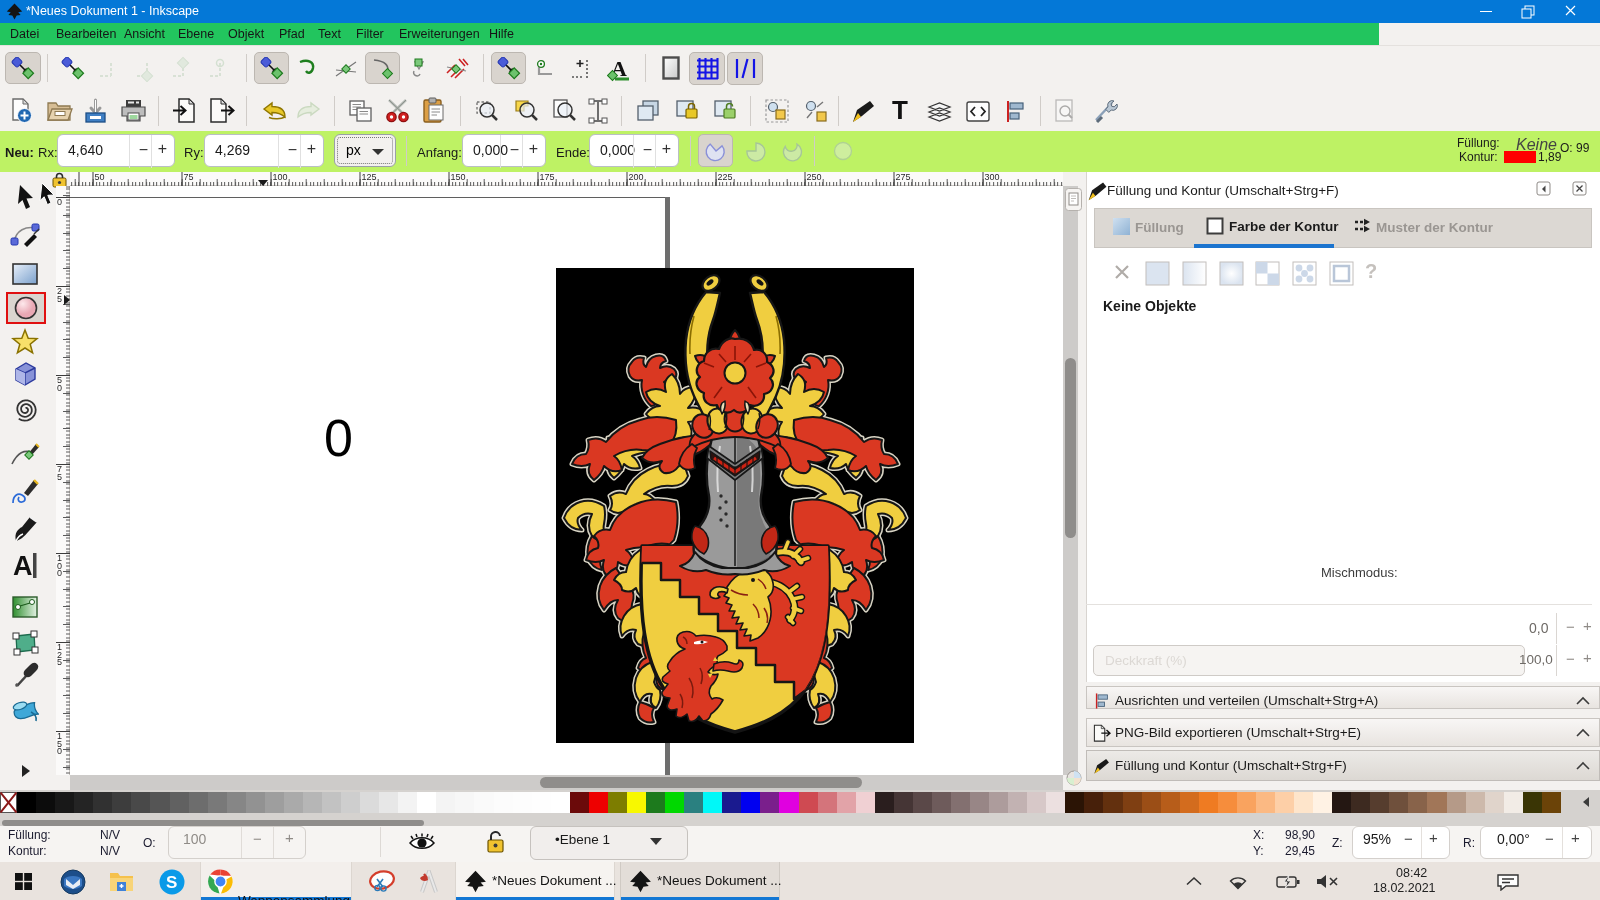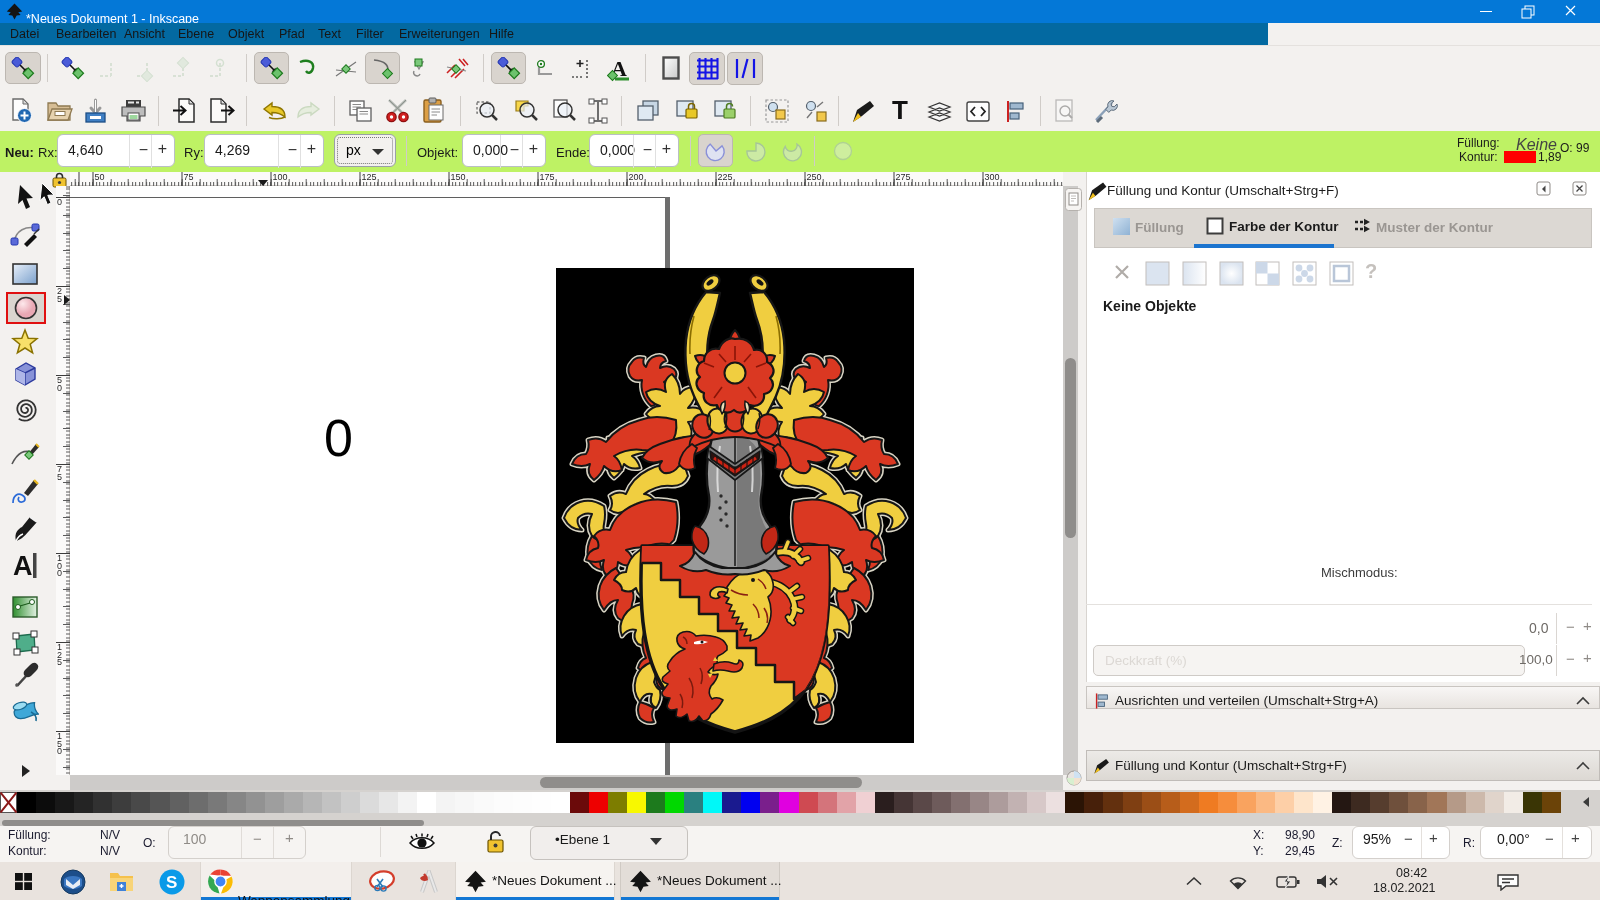--- a/index.html
+++ b/index.html
@@ -1,20 +1,20 @@
 <!DOCTYPE html>
 <html><head><meta charset="utf-8">
 <style>
 html,body{margin:0;padding:0;width:1600px;height:900px;overflow:hidden;
  font-family:"Liberation Sans",sans-serif;background:#f3f1ef;}
 *{box-sizing:border-box;}
 .abs{position:absolute;}
 #titlebar{position:absolute;left:0;top:0;width:1600px;height:23px;background:#0478d7;color:#fff;}
-#titlebar .ttl{position:absolute;left:26px;top:4px;font-size:12.5px;margin-top:8px;}
-#menubar{position:absolute;left:0;top:23px;width:1268px;height:22px;background:#0369a1;}
+#titlebar .ttl{position:absolute;left:26px;top:4px;font-size:12.5px;}
+#menubar{position:absolute;left:0;top:23px;width:1379px;height:22px;background:#22c55e;}
 #menubar span{position:absolute;top:4px;font-size:12.5px;color:#161616;}
 #toolbar1{position:absolute;left:0;top:45px;width:1600px;height:45px;background:#f3f1ef;border-top:1px solid #e4e1de;}
 #toolbar2{position:absolute;left:0;top:90px;width:1600px;height:41px;background:#f3f1ef;}
 #optbar{position:absolute;left:0;top:131px;width:1600px;height:41px;background:#bef264;}
 .tbtn{position:absolute;border-radius:5px;background:#d9d4ce;border:1px solid #bcb7b1;}
 .vsep{position:absolute;width:1px;background:#d0ccc8;}
 .spin{position:absolute;background:#fff;border:1px solid #babfc4;border-radius:6px;height:33px;top:3px;font-size:14px;color:#1a1a1a;}
 .spin .val{position:absolute;left:10px;top:7px;}
 .spin .minus{position:absolute;right:26px;top:6px;font-size:16px;color:#333;}
 .spin .plus{position:absolute;right:7px;top:5px;font-size:16px;color:#333;}
@@ -333,21 +333,21 @@
       <span class="d1"></span>
       <span class="d2"></span>
     </div>
  <div class="abs" style="left:334px;top:3px;width:62px;height:33px;border:1px solid #9aa0a6;border-radius:6px;background:#f3f1ef;outline:1px dotted #777;outline-offset:-4px;">
    <span style="position:absolute;left:11px;top:7px;font-size:14px">px</span>
    <svg class="abs" style="left:36px;top:13px" width="14" height="8">
         <path d="M1 1 L7 7 L13 1 Z" fill="#333"></path>
       </svg>
  </div>
  <div class="vsep" style="left:406px;top:5px;height:30px"></div>
- <span class="olabel" style="left:417px">Objekt:</span>
+ <span class="olabel" style="left:417px">Anfang:</span>
  <div class="spin" style="left:462px;width:84px">
       <span class="val">0,000</span>
       <span class="minus">−</span>
       <span class="plus">+</span>
       <span class="d1"></span>
       <span class="d2"></span>
     </div>
  <span class="olabel" style="left:556px">Ende:</span>
  <div class="spin" style="left:589px;width:90px">
       <span class="val">0,000</span>
@@ -775,20 +775,31 @@
   <svg class="abs" style="left:6px;top:5px" width="18" height="18" viewBox="0 0 25 25">
         <path d="M5 2 V23" stroke="#cc2222" stroke-width="2"></path>
         <rect x="7" y="4" width="13" height="6" fill="#9fb8cf" stroke="#47617a" stroke-width="1.2"></rect>
         <rect x="7" y="14" width="9" height="6" fill="#9fb8cf" stroke="#47617a" stroke-width="1.2"></rect>
       </svg>
   <span class="abs" style="left:28px;top:6px;font-size:13.5px;color:#1a1a1a;">Ausrichten und verteilen (Umschalt+Strg+A)</span>
   <svg class="abs" style="left:489px;top:9px" width="14" height="9">
         <path d="M1 8 L7 2 L13 8" fill="none" stroke="#3c3c3c" stroke-width="1.6"></path>
       </svg>
  </div>
+ <div class="abs" style="left:8px;top:546px;width:514px;height:29px;background:linear-gradient(#f8f6f5,#e8e4e0);border:1px solid #c9c5c1;">
+  <svg class="abs" style="left:6px;top:5px" width="18" height="19" viewBox="0 0 26 26">
+        <path d="M2 1 H12 L17 6 V24 H2 Z" fill="#fbfaf8" stroke="#2c2c2c" stroke-width="1.5"></path>
+        <path d="M12 1 L17 6 H12 Z" fill="#dcdcdc" stroke="#2c2c2c"></path>
+        <path d="M12 12.5 H23 M19.5 8 L24.5 12.5 L19.5 17" fill="none" stroke="#111" stroke-width="2"></path>
+      </svg>
+  <span class="abs" style="left:28px;top:6px;font-size:13.5px;color:#1a1a1a;">PNG-Bild exportieren (Umschalt+Strg+E)</span>
+  <svg class="abs" style="left:489px;top:9px" width="14" height="9">
+        <path d="M1 8 L7 2 L13 8" fill="none" stroke="#3c3c3c" stroke-width="1.6"></path>
+      </svg>
+ </div>
  <div class="abs" style="left:8px;top:578px;width:514px;height:31px;background:linear-gradient(#eceae7,#dcd8d3);border:1px solid #c0bcb8;">
   <svg class="abs" style="left:6px;top:6px" width="18" height="18" viewBox="0 0 26 26">
         <path d="M2 24 L6 12 L19 3 L23 8 L11 18 Z" fill="#1a1a1a"></path>
         <path d="M2 24 L7 15 L10 19 Z" fill="#f2c11d"></path>
       </svg>
   <span class="abs" style="left:28px;top:7px;font-size:13.5px;color:#1a1a1a;">Füllung und Kontur (Umschalt+Strg+F)</span>
   <svg class="abs" style="left:489px;top:10px" width="14" height="9">
         <path d="M1 8 L7 2 L13 8" fill="none" stroke="#3c3c3c" stroke-width="1.6"></path>
       </svg>
  </div>

